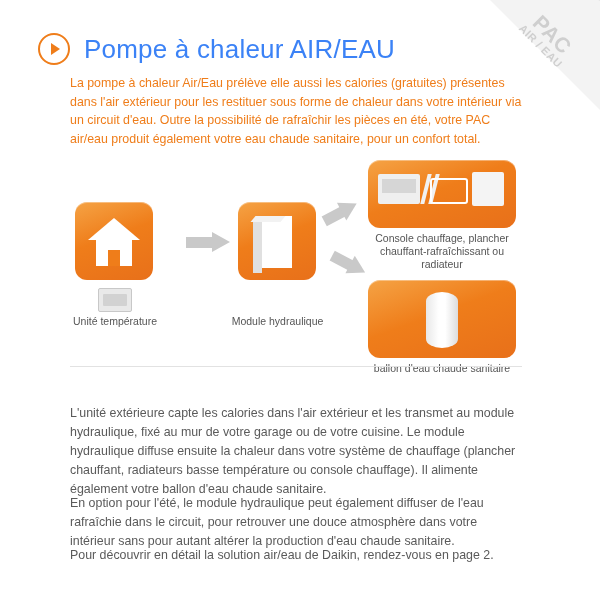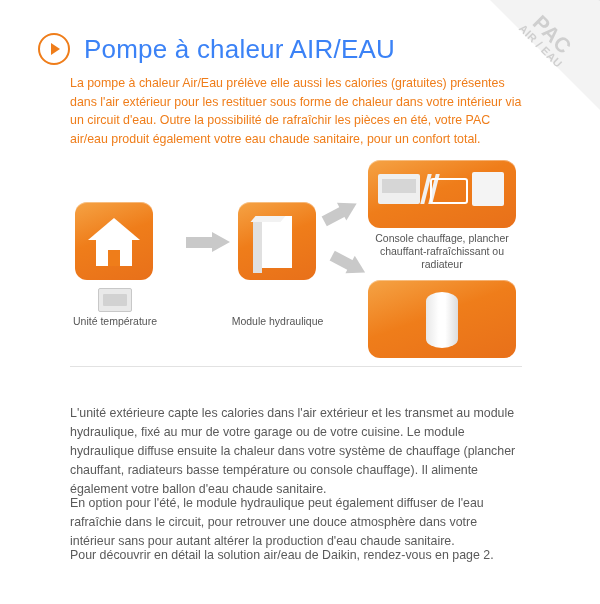--- a/index.html
+++ b/index.html
@@ -372,20 +372,21 @@
         <span style="left:8px"></span>
       </div>
       <div class="emit-coil"></div>
       <div class="emit-panel"></div>
     </div>
     <div class="caption" id="cap-emit">Console chauffage, plancher chauffant-rafraîchissant ou radiateur</div>
 
     <div class="tile" id="tile-tank">
       <div class="tank-icon"></div>
     </div>
+    <div class="caption" id="cap-tank">ballon d'eau chaude sanitaire</div>
 
   </div>
 
   <div class="section-divider"></div>
 
   <div class="body-text" id="p1">L'unité extérieure capte les calories dans l'air extérieur et les transmet au module hydraulique, fixé au mur de votre garage ou de votre cuisine. Le module hydraulique diffuse ensuite la chaleur dans votre système de chauffage (plancher chauffant, radiateurs basse température ou console chauffage). Il alimente également votre ballon d'eau chaude sanitaire.</div>
   <div class="body-text" id="p2">En option pour l'été, le module hydraulique peut également diffuser de l'eau rafraîchie dans le circuit, pour retrouver une douce atmosphère dans votre intérieur sans pour autant altérer la production d'eau chaude sanitaire.</div>
   <div class="body-text" id="p3">Pour découvrir en détail la solution air/eau de Daikin, rendez-vous en page 2.</div>
 
 </div>

